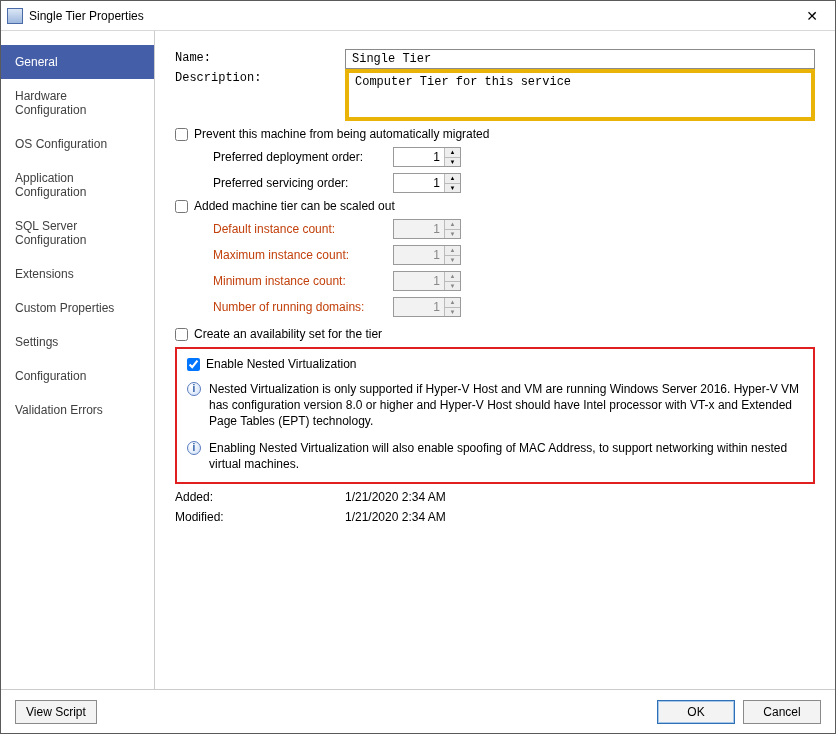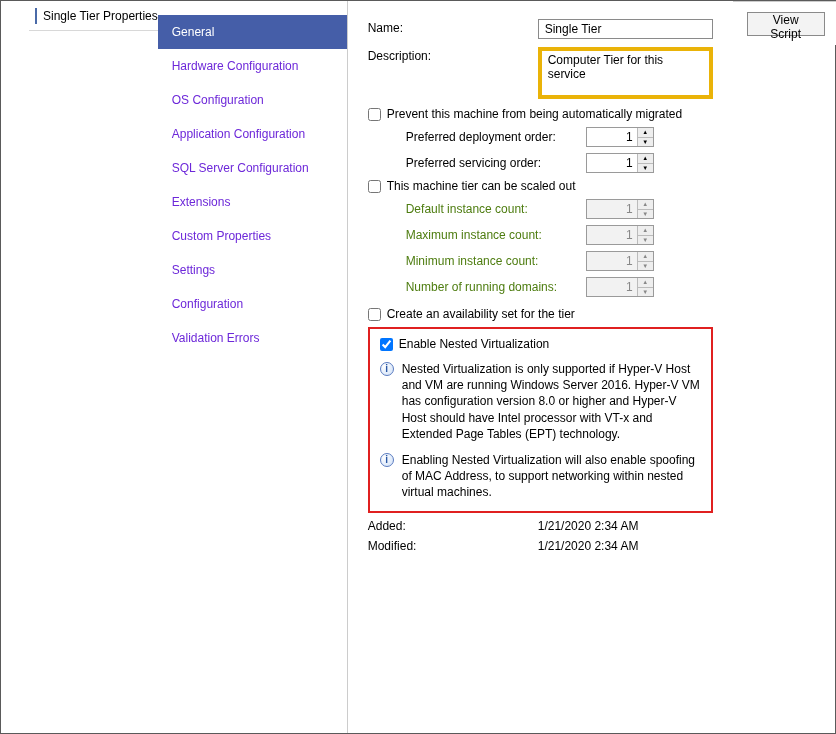--- a/index.html
+++ b/index.html
@@ -8,22 +8,22 @@
     font-family: "Segoe UI", Tahoma, sans-serif;
     font-size: 12px;
     background: #fff;
     color: #000;
   }
   .window {
     width: 836px;
     height: 734px;
     border: 1px solid #5a5a5a;
     display: flex;
+    flex-direction: column;
     background: #fff;
-    padding-left: 28px;
   }
   .titlebar {
     height: 30px;
     display: flex;
     align-items: center;
     border-bottom: 1px solid #d8d8d8;
     padding: 0 0 0 6px;
   }
   .titlebar .app-icon {
     width: 16px; height: 16px;
@@ -39,30 +39,30 @@
     font-size:14px;
     cursor: pointer;
   }
 
   .body {
     flex: 1;
     display: flex;
     min-height: 0;
   }
   .sidebar {
-    width: 190px;
+    width: 154px;
     border-right: 1px solid #ccc;
     background: #fff;
     padding-top: 14px;
   }
   .nav-item {
     position: relative;
     padding: 10px 14px;
     cursor: pointer;
-    color: #6d28d9;
+    color: #404040;
   }
   .nav-item.active {
     background: #455ea8;
     color: #fff;
   }
   .nav-item.active::after {
     content: "";
     position: absolute;
     right: -10px; top: 50%;
     transform: translateY(-50%);
@@ -71,21 +71,22 @@
   }
 
   .content {
     flex: 1;
     padding: 18px 20px 10px 20px;
     overflow: auto;
   }
   .form-row {
     display: flex;
     align-items: flex-start;
-    margin-bottom: 8px;
+    margin-bottom: 0;
+    font-family: Liberation Mono, monospace;
   }
   .form-row .lbl {
     width: 170px;
     padding-top: 2px;
   }
   .text-input {
     flex: 1;
     border: 1px solid #8a8a8a;
     padding: 2px 6px;
     height: 20px;
@@ -105,21 +106,21 @@
     margin: 6px 0;
   }
   .check-row input[type=checkbox] { margin: 0 6px 0 0; width:13px;height:13px;}
   .sub {
     margin-left: 38px;
     display: flex;
     align-items: center;
     margin-bottom: 6px;
   }
   .sub .slbl { width: 180px; }
-  .sub.disabled .slbl { color:#4d7c0f; }
+  .sub.disabled .slbl { color:#c2410c; }
   .num-wrap {
     display:inline-flex;
     align-items:stretch;
     border:1px solid #9a9a9a;
     height:20px;
     background:#fff;
   }
   .num-wrap input {
     width: 50px;
     border:none;
@@ -261,21 +262,21 @@
           <input value="1" style="">
           <div class="spin">
               <span>▲</span>
               <span>▼</span>
             </div>
         </div>
       </div>
 
       <div class="check-row">
         <input type="checkbox" style="">
-        <span>This machine tier can be scaled out</span>
+        <span>Added machine tier can be scaled out</span>
       </div>
 
       <div class="sub disabled">
         <div class="slbl">Default instance count:</div>
         <div class="num-wrap">
           <input disabled="" value="1" style="">
           <div class="spin">
               <span>▲</span>
               <span>▼</span>
             </div>

